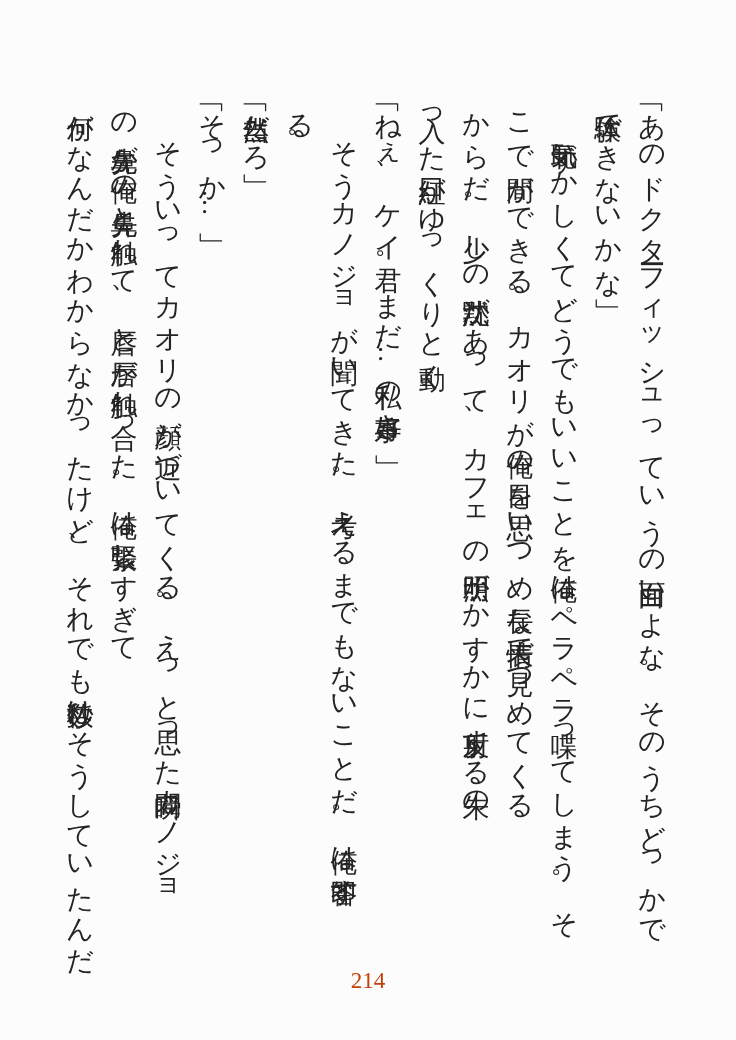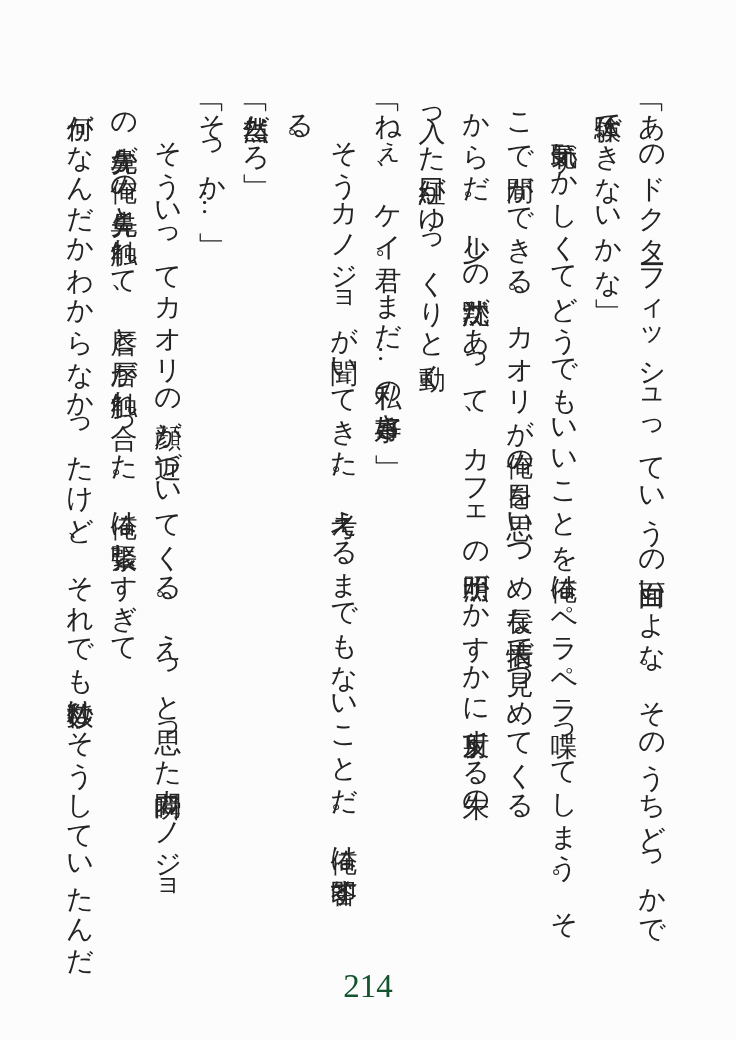--- a/index.html
+++ b/index.html
@@ -33,22 +33,22 @@
   }
   .vline.indent {
     text-indent: 1em;         
   }
   .page-number {
     position: absolute;
     top: 968px;
     left: 0;
     width: 100%;
     text-align: center;
-    font-size: 33px;
-    color: #14532d;
+    font-size: 23px;
+    color: #c2410c;
     font-family: "Liberation Serif", "DejaVu Serif", serif;
   }
 </style>
 </head>
 <body>
 
 <div class="page">
   <div class="text-block">
       <div class="vline">「あのドクターフィッシュっていうの面白いよな。そのうちどっかで</div>
       <div class="vline">体験できないかな」</div>

